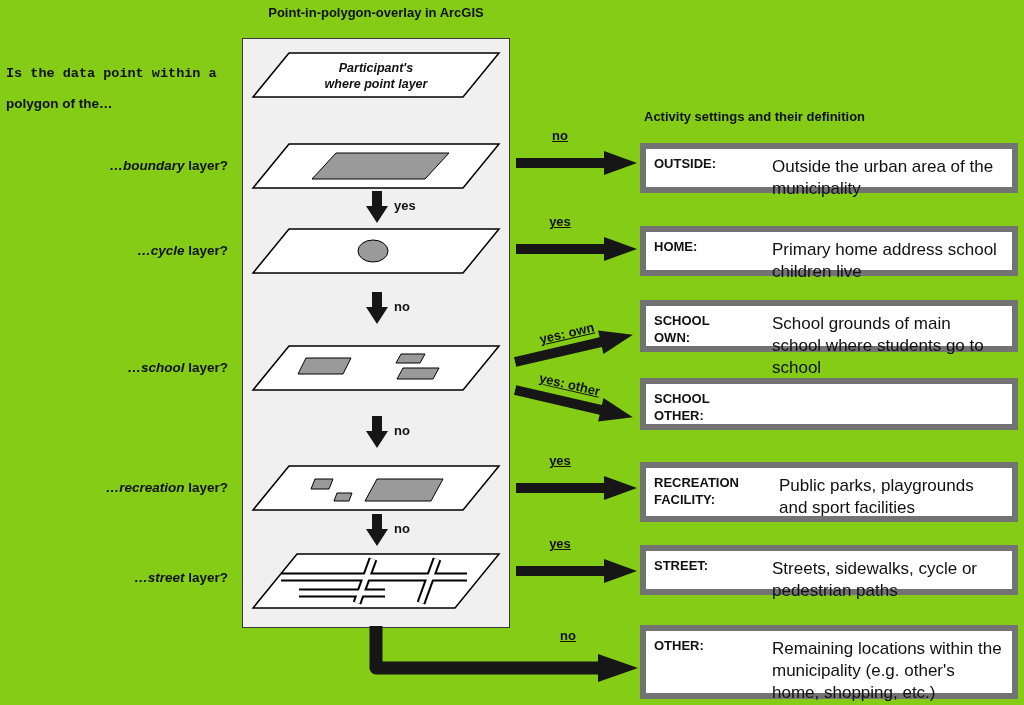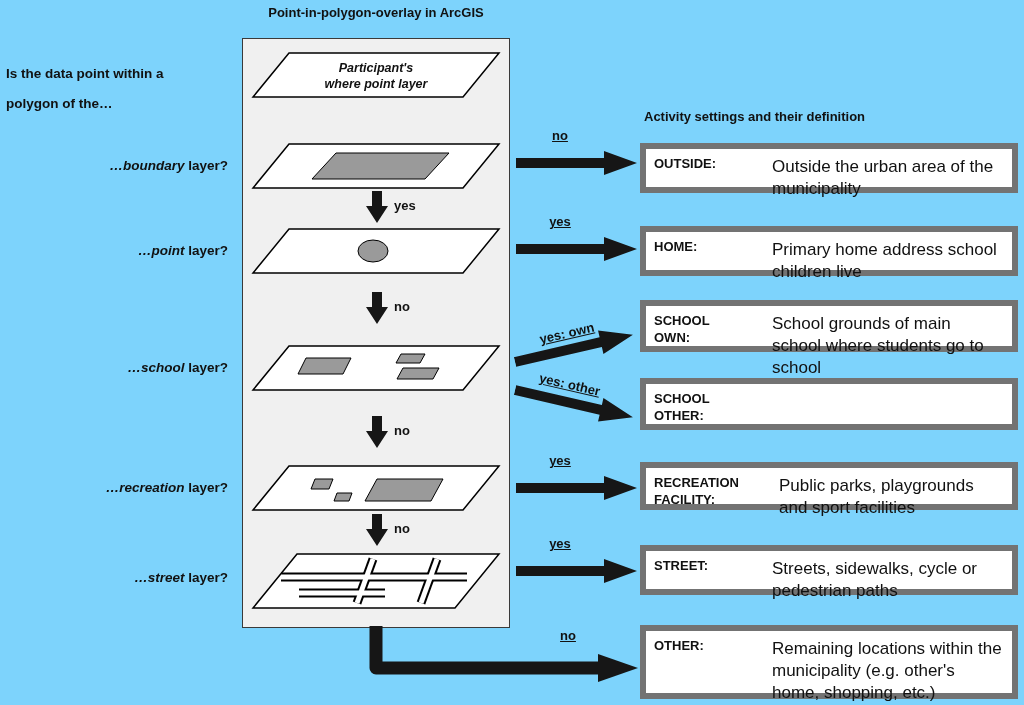--- a/index.html
+++ b/index.html
@@ -1,18 +1,18 @@
 <!DOCTYPE html>
 <html><head>
 <meta charset="utf-8">
 <style>
   * { margin:0; padding:0; box-sizing:border-box; }
   html,body { background:#ffffff; }
   body { font-family:"Liberation Sans", sans-serif; color:#111; }
-  .canvas { position:relative; width:1024px; height:705px; background:#7dd3fc; overflow:hidden;padding-left:40px; }
+  .canvas { position:relative; width:1024px; height:705px; background:#84cc16; overflow:hidden;padding-left:40px; }
   .abs { position:absolute; }
   .title { font-size:13px; font-weight:bold; text-align:center; }
   .introline { font-size:13.5px; font-weight:bold; }
   .panel { background:#f0f0f0; border:1px solid #3a3a3a; }
   .q { font-size:13.5px; font-weight:bold; text-align:right; }
   .q i { font-style:italic; }
   .layer-text { font-style:italic; font-weight:bold; font-size:12.5px; text-align:center; line-height:1.25; }
   .down-label { font-size:13px; font-weight:bold; }
   .branch-label { font-size:13px; font-weight:bold; text-decoration:underline; text-align:center; }
   .rot { transform-origin:left center; }
@@ -21,25 +21,25 @@
   .defbox .lbl { width:112px; font-weight:bold; font-size:13px; line-height:1.3; white-space:pre-line; }
   .defbox .def { flex:1; font-size:17px; line-height:1.3; }
 </style>
 </head>
 <body>
 
 <div class="canvas">
 
   <div class="abs title" style="left:194px;top:5px;width:364px;">Point-in-polygon-overlay in ArcGIS</div>
 
-  <div class="abs introline" style="left:6px;top:66px;">Is the data point within a</div>
+  <div class="abs introline" style="left:6px;top:66px;font-family:Liberation Mono, monospace;">Is the data point within a</div>
   <div class="abs introline" style="left:6px;top:96px;">polygon of the…</div>
 
   <div class="abs q" style="left:20px;top:158px;width:208px;"><i>…boundary</i><span> layer?</span></div>
-  <div class="abs q" style="left:20px;top:243px;width:208px;"><i>…point</i><span> layer?</span></div>
+  <div class="abs q" style="left:20px;top:243px;width:208px;"><i>…cycle</i><span> layer?</span></div>
   <div class="abs q" style="left:20px;top:360px;width:208px;"><i>…school</i><span> layer?</span></div>
   <div class="abs q" style="left:20px;top:480px;width:208px;"><i>…recreation</i><span> layer?</span></div>
   <div class="abs q" style="left:20px;top:570px;width:208px;"><i>…street</i><span> layer?</span></div>
 
   <div class="abs panel" style="left:242px;top:38px;width:268px;height:590px;"></div>
 
   <svg class="abs" style="left:251px;top:52px;" width="250" height="46" viewBox="0 0 250 46">
     <polygon points="38,1 248,1 212,45 2,45" fill="#ffffff" stroke="#000" stroke-width="1.5"></polygon>
   </svg>
   <div class="abs layer-text" style="left:281px;top:61px;width:190px;">
@@ -157,21 +157,21 @@
     <div class="lbl">SCHOOL
 OWN:</div>
     <div class="def">School grounds of main school where students go to school</div>
   </div>
 
   <div class="abs defbox" style="left:640px;top:378px;width:378px;height:52px;">
     <div class="lbl">SCHOOL
 OTHER:</div>
   </div>
 
-  <div class="abs defbox" style="left:640px;top:462px;width:378px;height:48px;gap:13px;">
+  <div class="abs defbox" style="left:640px;top:462px;width:378px;height:60px;gap:13px;">
     <div class="lbl">RECREATION
 FACILITY:</div>
     <div class="def">Public parks, playgrounds and sport facilities</div>
   </div>
 
   <div class="abs defbox" style="left:640px;top:545px;width:378px;height:50px;">
     <div class="lbl">STREET:</div>
     <div class="def">Streets, sidewalks, cycle or pedestrian paths</div>
   </div>
 

